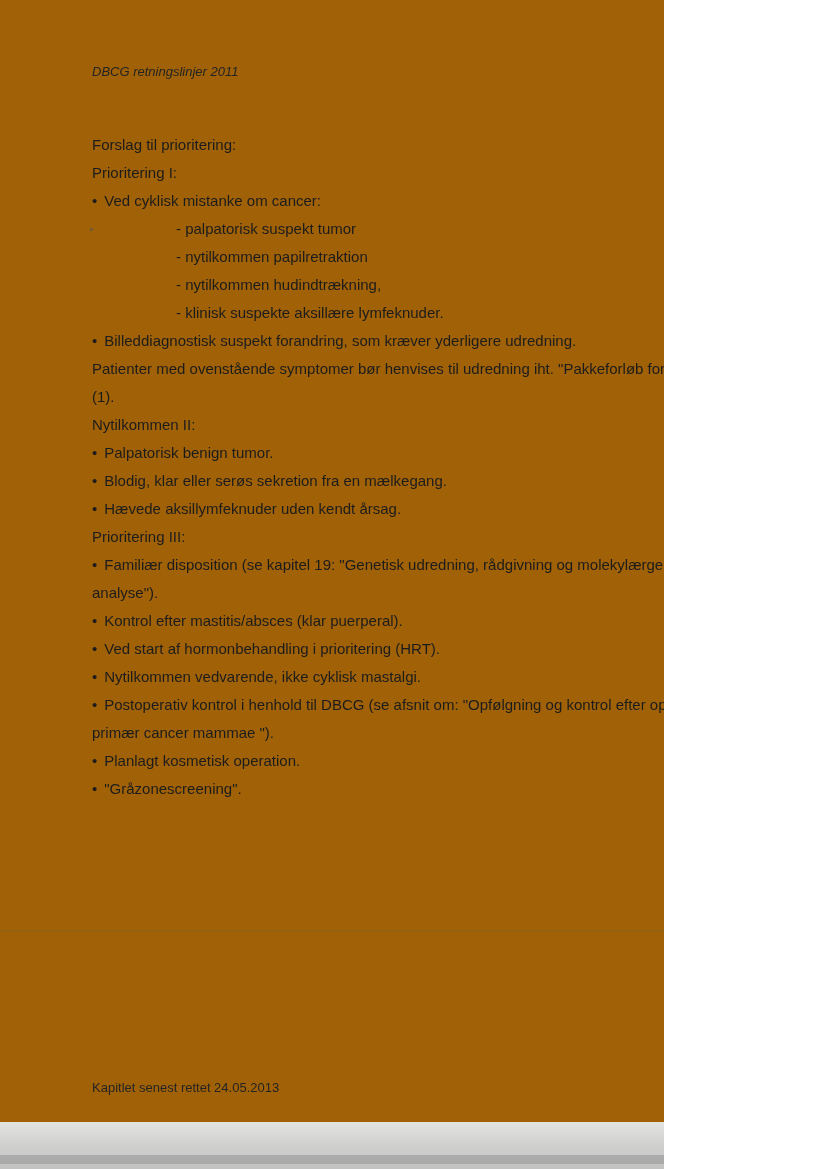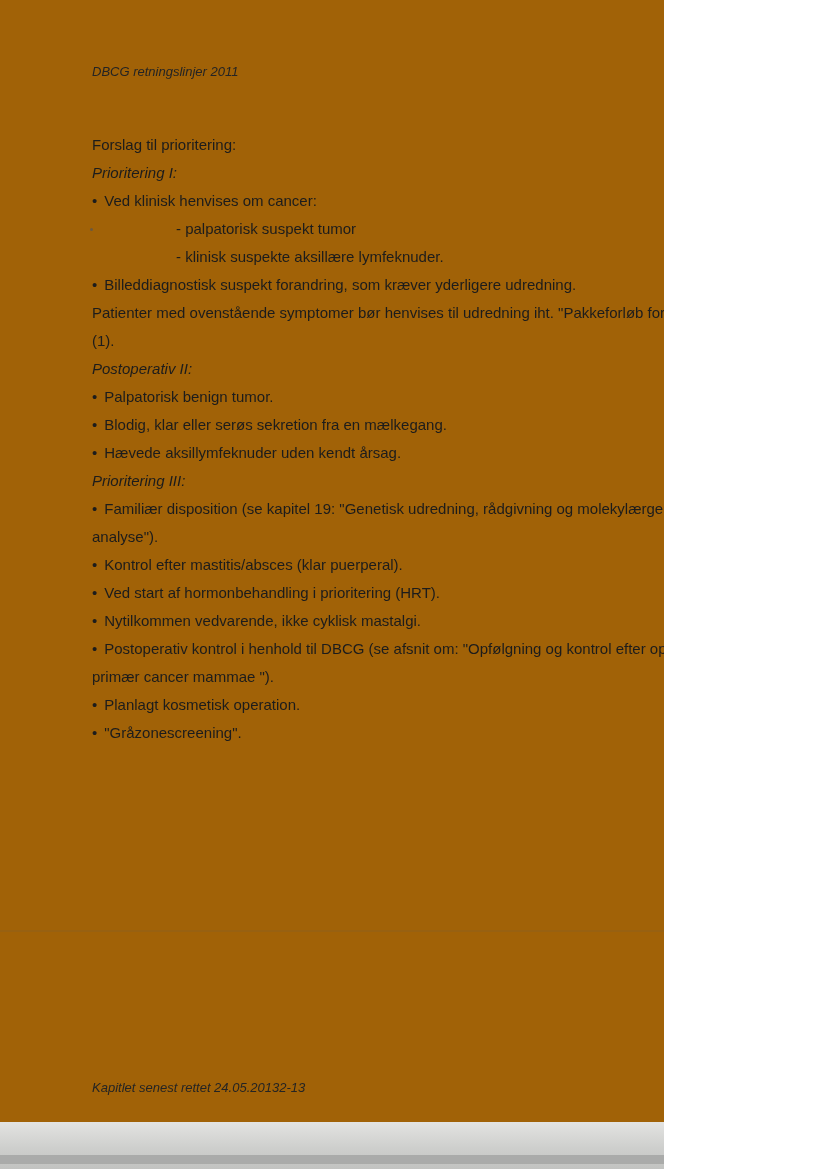--- a/index.html
+++ b/index.html
@@ -29,21 +29,21 @@
     top: 131px;
     left: 92px;
     width: 652px;
     font-size: 15px;
     line-height: 28px;
     color: #1c1c1c;
   }
   .content p { margin: 0; }
   .gap { margin-top: 26px; }
   .sub { padding-left: 84px; }
-  .italic { font-style: italic; }
+  .italic { }
   .b { margin-right: 7px; }
   .artifact-line {
     position: absolute;
     top: 930px;
     left: 0;
     width: 780px;
     height: 2px;
     background: rgba(90, 90, 90, 0.12);
   }
   .scan-dot {
@@ -72,48 +72,50 @@
     height: 9px;
     background: #a5a6a4;
     opacity: 0.85;
   }
   .footer {
     position: absolute;
     top: 1080px;
     left: 92px;
     width: 648px;
     display: flex;
+    justify-content: space-between;
     font-size: 13px;
-    font-style: italic;
     color: #242424;
   }
 </style>
 </head>
 <body>
 
 <div class="page">
 
   <div class="running-header">DBCG retningslinjer 2011</div>
 
   <div class="content">
 
     <p class="line">Forslag til prioritering:</p>
 
     <p class="line italic">Prioritering I:</p>
 
-    <p class="line"><span class="b">•</span><span>Ved klinisk henvises om cancer:</span></p>
+    <p class="line"><span class="b">•</span><span>Ved cyklisk mistanke om cancer:</span></p>
 
     <p class="line sub">- palpatorisk suspekt tumor</p>
+    <p class="line sub">- nytilkommen papilretraktion</p>
+    <p class="line sub">- nytilkommen hudindtrækning,</p>
     <p class="line sub">- klinisk suspekte aksillære lymfeknuder.</p>
 
     <p class="line"><span class="b">•</span><span>Billeddiagnostisk suspekt forandring, som kræver yderligere udredning.</span></p>
 
     <p class="line gap">Patienter med ovenstående symptomer bør henvises til udredning iht. "Pakkeforløb for brystkræft"(1).</p>
 
-    <p class="line italic gap">Postoperativ II:</p>
+    <p class="line italic gap">Nytilkommen II:</p>
 
     <p class="line"><span class="b">•</span><span>Palpatorisk benign tumor.</span></p>
     <p class="line"><span class="b">•</span><span>Blodig, klar eller serøs sekretion fra en mælkegang.</span></p>
     <p class="line"><span class="b">•</span><span>Hævede aksillymfeknuder uden kendt årsag.</span></p>
 
     <p class="line italic gap">Prioritering III:</p>
 
     <p class="line"><span class="b">•</span><span>Familiær disposition (se kapitel 19: "Genetisk udredning, rådgivning og molekylærgenetisk analyse").</span></p>
     <p class="line"><span class="b">•</span><span>Kontrol efter mastitis/absces (klar puerperal).</span></p>
     <p class="line"><span class="b">•</span><span>Ved start af hormonbehandling i prioritering (HRT).</span></p>

